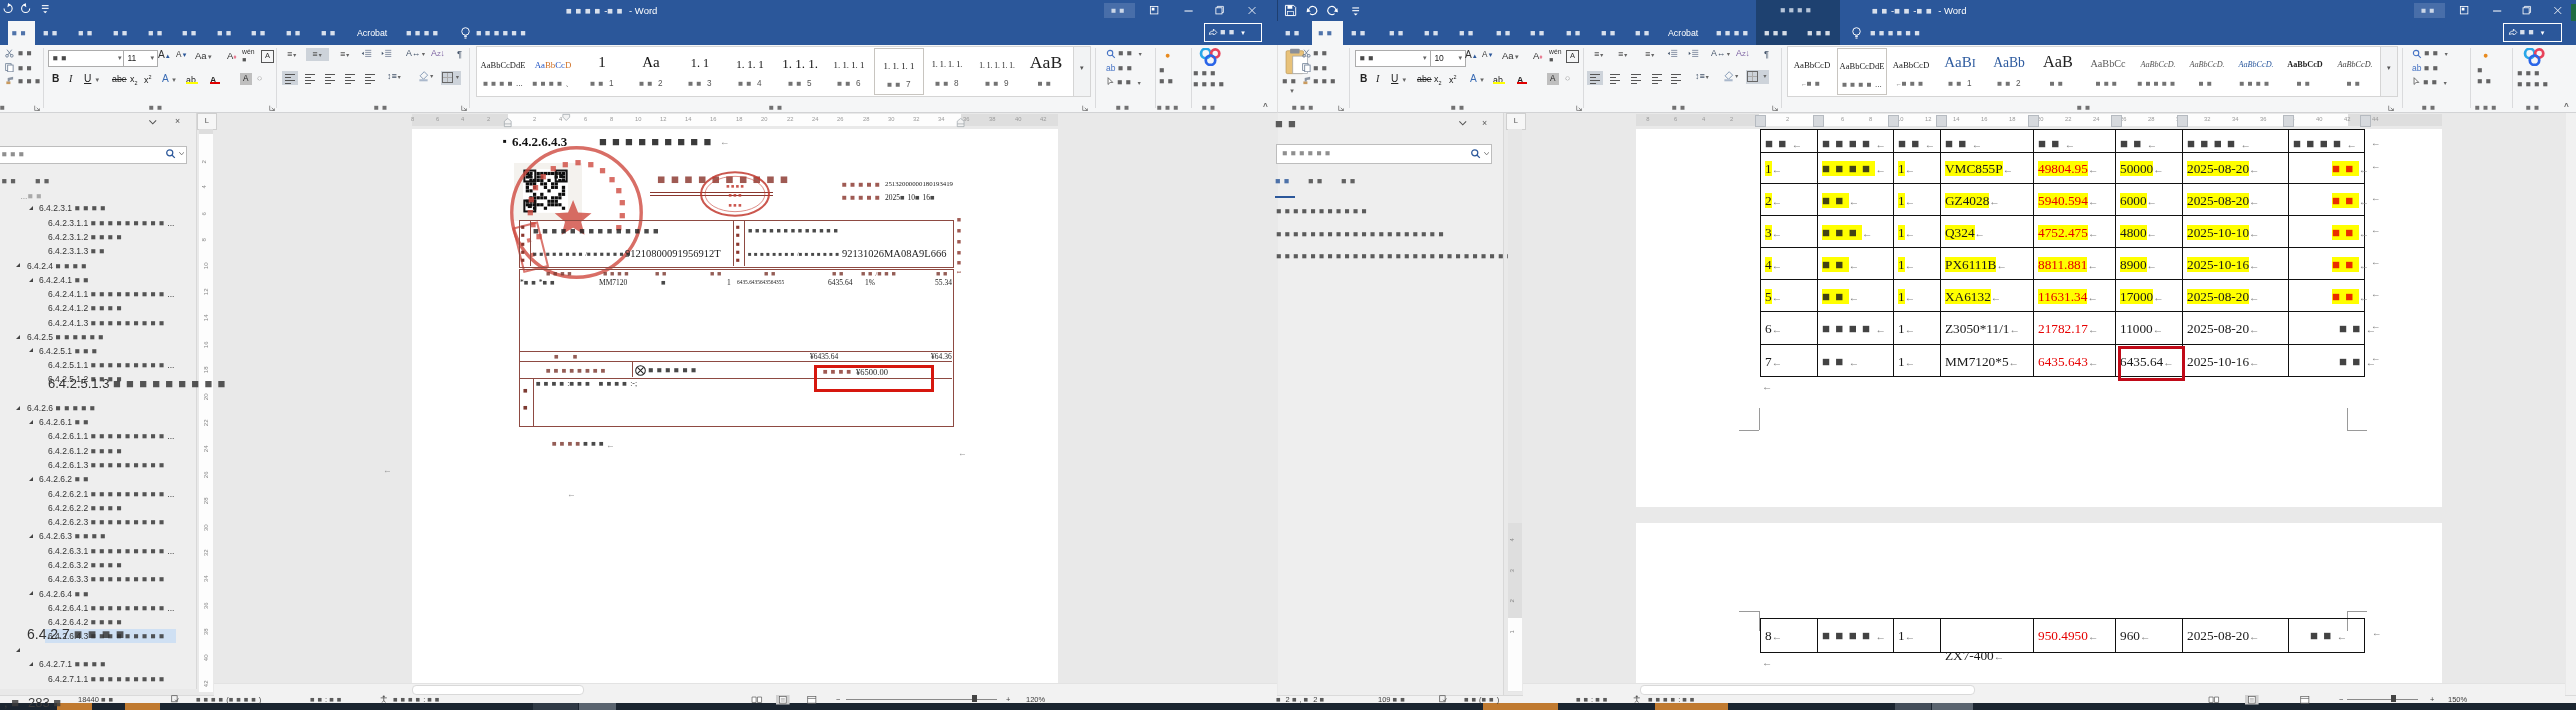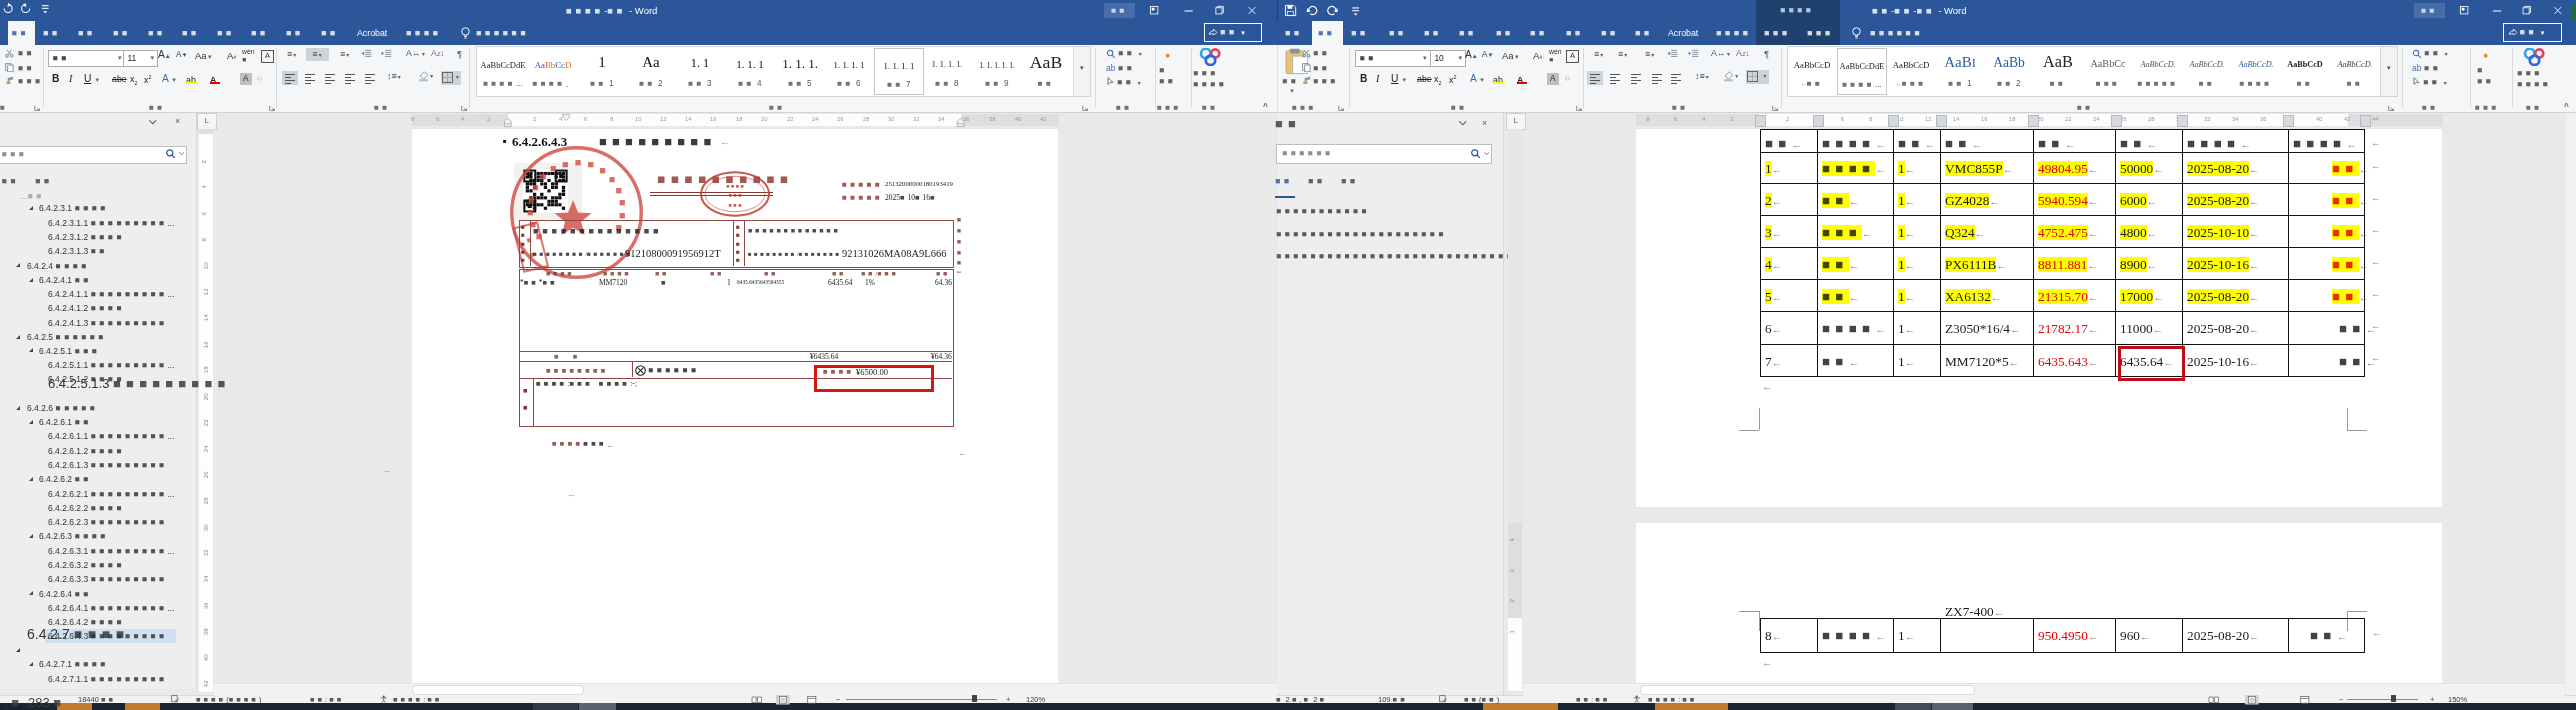--- a/index.html
+++ b/index.html
@@ -785,21 +785,21 @@
 <div class="a" style="left:661px;top:278px;font-size:7.5px;color:#222;"><span class="ser"><span class="h">■</span></span></div>
 
 <div class="a" style="left:727px;top:278px;font-size:7.5px;color:#222;"><span class="ser">1</span></div>
 
 <div class="a" style="left:737px;top:279px;font-size:5.4px;color:#222;"><span class="ser">6435.6435643564355</span></div>
 
 <div class="a" style="left:828px;top:278px;font-size:7.5px;color:#222;"><span class="ser">6435.64</span></div>
 
 <div class="a" style="left:865px;top:278px;font-size:7.5px;color:#222;"><span class="ser">1%</span></div>
 
-<div class="a" style="left:935px;top:278px;font-size:7.5px;color:#222;"><span class="ser">64.36</span></div>
+<div class="a" style="left:935px;top:278px;font-size:7.5px;color:#222;"><span class="ser">55.34</span></div>
 
 <div class="a" style="left:554px;top:352px;font-size:7.5px;color:#7d3a31;"><span class="ser"><span class="h">■</span>&nbsp;&nbsp;&nbsp;&nbsp;&nbsp;&nbsp;<span class="h">■</span></span></div>
 
 <div class="a" style="left:810px;top:352px;font-size:7.5px;color:#222;"><span class="ser">¥6435.64</span></div>
 
 <div class="a" style="left:931px;top:352px;font-size:7.5px;color:#222;"><span class="ser">¥64.36</span></div>
 
 <div class="a" style="left:632px;top:361px;width:0.7px;height:16.3px;background:#8e4a42"></div>
 
 <div class="a" style="left:546px;top:366px;font-size:7.8px;color:#7d3a31;"><span class="ser"><span class="h">■■■■■■■■</span></span></div>
@@ -1411,35 +1411,35 @@
 <div class="a ser" style="left:2332px;top:257px;font-size:13.3px;color:#e60000"><span style="background:#ffff00;"><span class="h">■■</span></span><span class="p" style="color:#8a8a8a">←</span></div>
 
 <div class="a ser" style="left:1765px;top:289px;font-size:13.3px;color:#1a1a1a"><span style="background:#ffff00;">5</span><span class="p" style="color:#8a8a8a">←</span></div>
 
 <div class="a ser" style="left:1822px;top:289px;font-size:13.3px;color:#1a1a1a"><span style="background:#ffff00;"><span class="h">■■</span></span><span class="p" style="color:#8a8a8a">←</span></div>
 
 <div class="a ser" style="left:1898px;top:289px;font-size:13.3px;color:#1a1a1a"><span style="background:#ffff00;">1</span><span class="p" style="color:#8a8a8a">←</span></div>
 
 <div class="a ser" style="left:1945px;top:289px;font-size:13.3px;color:#1a1a1a"><span style="background:#ffff00;">XA6132</span><span class="p" style="color:#8a8a8a">←</span></div>
 
-<div class="a ser" style="left:2038px;top:289px;font-size:13.3px;color:#e60000"><span style="background:#ffff00;">21315.70</span><span class="p" style="color:#8a8a8a">←</span></div>
+<div class="a ser" style="left:2038px;top:289px;font-size:13.3px;color:#e60000"><span style="background:#ffff00;">11631.34</span><span class="p" style="color:#8a8a8a">←</span></div>
 
 <div class="a ser" style="left:2120px;top:289px;font-size:13.3px;color:#1a1a1a"><span style="background:#ffff00;">17000</span><span class="p" style="color:#8a8a8a">←</span></div>
 
 <div class="a ser" style="left:2187px;top:289px;font-size:13.3px;color:#1a1a1a"><span style="background:#ffff00;">2025-08-20</span><span class="p" style="color:#8a8a8a">←</span></div>
 
 <div class="a ser" style="left:2332px;top:289px;font-size:13.3px;color:#e60000"><span style="background:#ffff00;"><span class="h">■■</span></span><span class="p" style="color:#8a8a8a">←</span></div>
 
 <div class="a ser" style="left:1765px;top:321px;font-size:13.3px;color:#1a1a1a"><span style="">6</span><span class="p" style="color:#8a8a8a">←</span></div>
 
 <div class="a ser" style="left:1822px;top:321px;font-size:13.3px;color:#1a1a1a"><span style=""><span class="h">■■■■</span></span><span class="p" style="color:#8a8a8a">←</span></div>
 
 <div class="a ser" style="left:1898px;top:321px;font-size:13.3px;color:#1a1a1a"><span style="">1</span><span class="p" style="color:#8a8a8a">←</span></div>
 
-<div class="a ser" style="left:1945px;top:321px;font-size:13.3px;color:#1a1a1a"><span style="">Z3050*16/4</span><span class="p" style="color:#8a8a8a">←</span></div>
+<div class="a ser" style="left:1945px;top:321px;font-size:13.3px;color:#1a1a1a"><span style="">Z3050*11/1</span><span class="p" style="color:#8a8a8a">←</span></div>
 
 <div class="a ser" style="left:2038px;top:321px;font-size:13.3px;color:#e60000"><span style="">21782.17</span><span class="p" style="color:#8a8a8a">←</span></div>
 
 <div class="a ser" style="left:2120px;top:321px;font-size:13.3px;color:#1a1a1a"><span style="">11000</span><span class="p" style="color:#8a8a8a">←</span></div>
 
 <div class="a ser" style="left:2187px;top:321px;font-size:13.3px;color:#1a1a1a"><span style="">2025-08-20</span><span class="p" style="color:#8a8a8a">←</span></div>
 
 <div class="a ser" style="left:2339px;top:321px;font-size:13.3px;color:#1a1a1a"><span style=""><span class="h">■■</span></span><span class="p" style="color:#8a8a8a">←</span></div>
 
 <div class="a ser" style="left:1765px;top:354px;font-size:13.3px;color:#1a1a1a"><span style="">7</span><span class="p" style="color:#8a8a8a">←</span></div>
@@ -1484,21 +1484,21 @@
       <div style="position:absolute;left:528px;top:0;width:1px;height:35px;background:#111"></div>
       <div style="position:absolute;left:604px;top:0;width:1px;height:35px;background:#111"></div>
     </div>
 
 <div class="a ser" style="left:1765px;top:628px;font-size:13.3px;color:#1a1a1a">8<span class="p" style="color:#8a8a8a">←</span></div>
 
 <div class="a ser" style="left:1822px;top:628px;font-size:13.3px;color:#1a1a1a"><span class="h">■■■■</span><span class="p" style="color:#8a8a8a">←</span></div>
 
 <div class="a ser" style="left:1898px;top:628px;font-size:13.3px;color:#1a1a1a">1<span class="p" style="color:#8a8a8a">←</span></div>
 
-<div class="a ser" style="left:1945px;top:604px;font-size:13.3px;color:#1a1a1a">ZX7-400<span class="p" style="color:#8a8a8a">←</span></div>
+<div class="a ser" style="left:1945px;top:648px;font-size:13.3px;color:#1a1a1a">ZX7-400<span class="p" style="color:#8a8a8a">←</span></div>
 
 <div class="a ser" style="left:2038px;top:628px;font-size:13.3px;color:#e60000">950.4950<span class="p" style="color:#8a8a8a">←</span></div>
 
 <div class="a ser" style="left:2120px;top:628px;font-size:13.3px;color:#1a1a1a">960<span class="p" style="color:#8a8a8a">←</span></div>
 
 <div class="a ser" style="left:2187px;top:628px;font-size:13.3px;color:#1a1a1a">2025-08-20<span class="p" style="color:#8a8a8a">←</span></div>
 
 <div class="a ser" style="left:2310px;top:628px;font-size:13.3px;color:#1a1a1a"><span class="h">■■</span><span class="p" style="color:#8a8a8a">←</span></div>
 
 <div class="a" style="left:2372px;top:627px;font-size:9.5px;color:#8a8a8a;">←</div>

